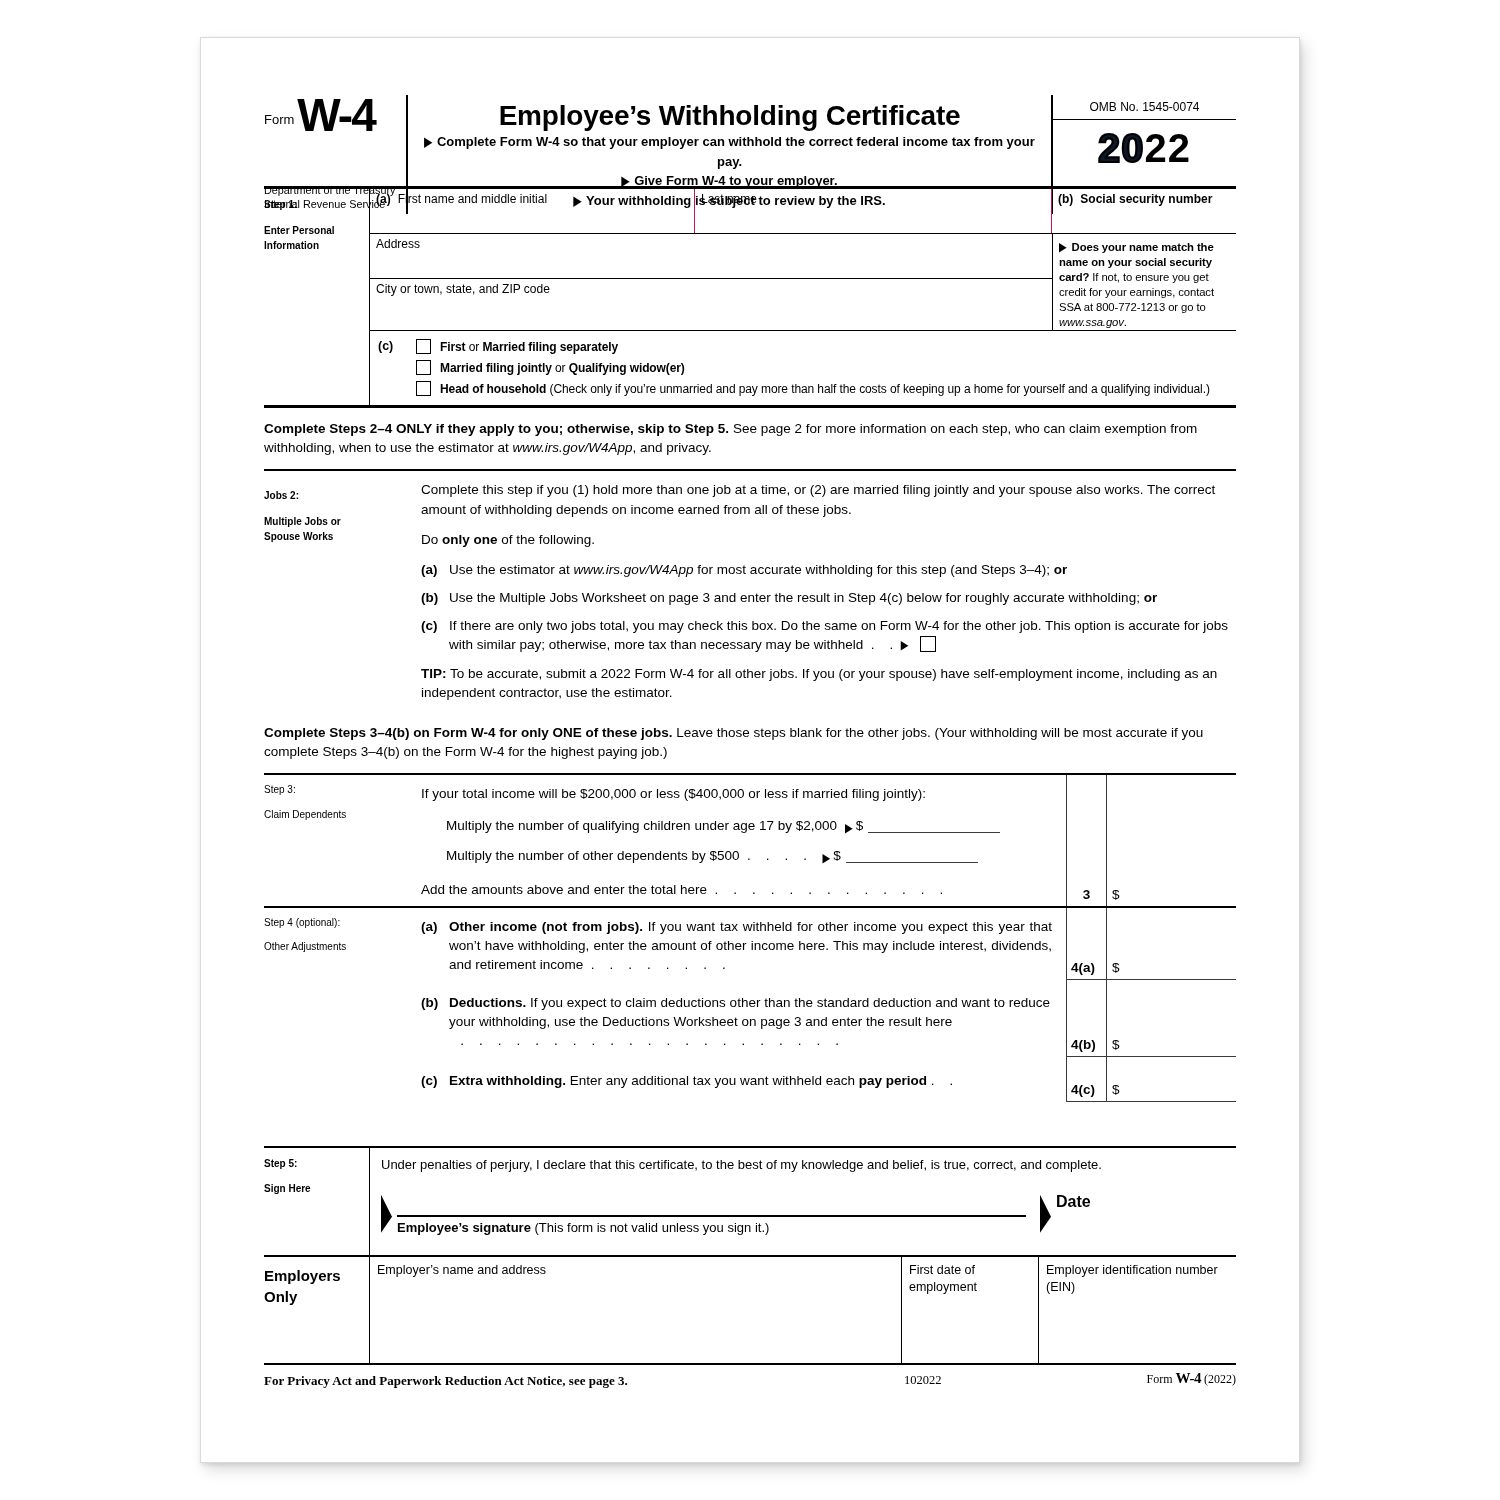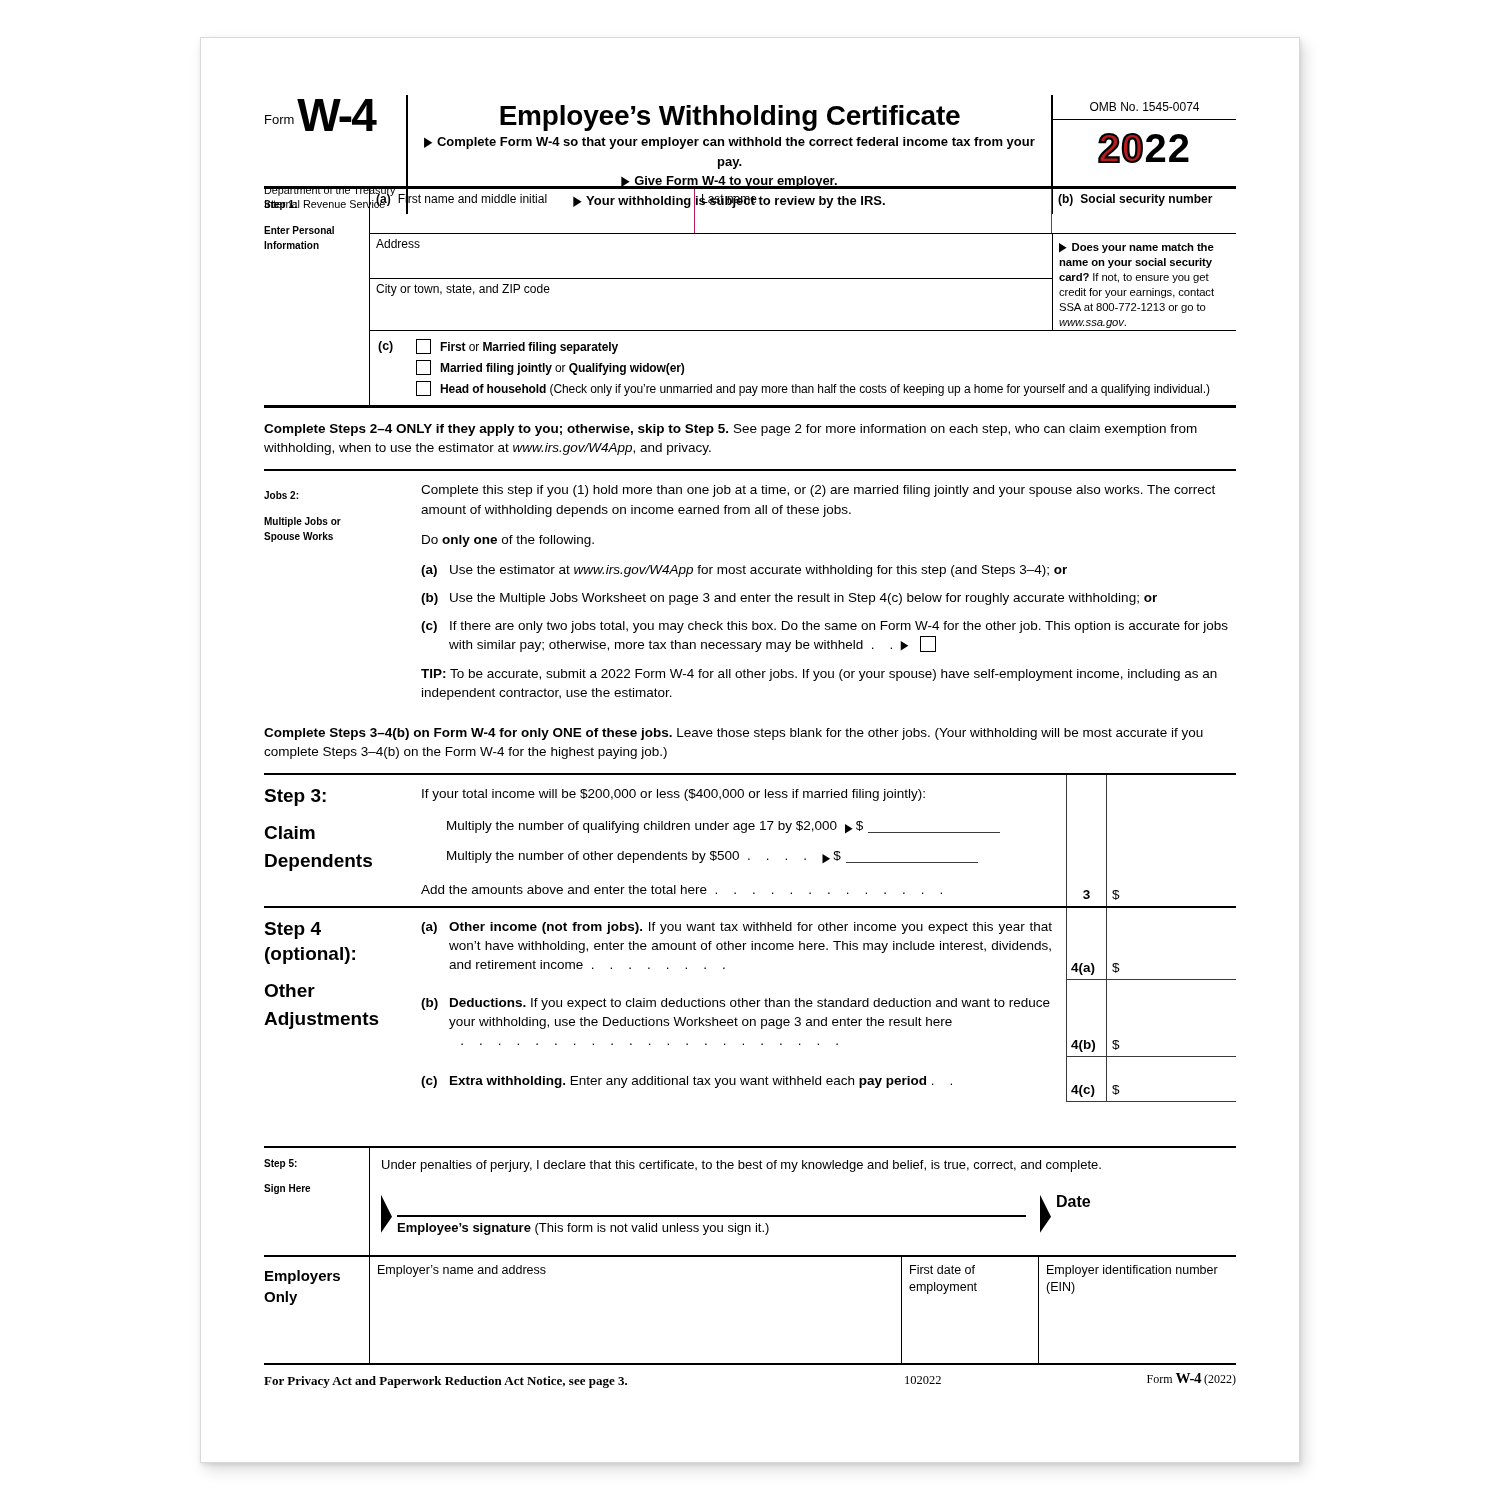--- a/index.html
+++ b/index.html
@@ -29,21 +29,21 @@
   .formline { display:flex; align-items:flex-end; }
   .form-word { font-size:13px; margin:0 3px 7px 0; }
   .form-num { font-size:46px; font-weight:bold; letter-spacing:-2px; line-height:.8; }
   .dept { font-size:10.8px; line-height:1.3; }
   .hd-mid { border-left:2px solid #000; border-right:2px solid #000; text-align:center; padding:5px 12px 4px; display:flex; flex-direction:column; justify-content:space-between; }
   .hd-title { font-size:28px; font-weight:bold; letter-spacing:-0.2px; }
   .hd-bullets div { font-size:13px; font-weight:bold; line-height:1.5; }
   .hd-right { text-align:center; }
   .omb { font-size:12px; padding:5px 2px 5px; border-bottom:1.5px solid #000; }
   .year { font-size:40px; font-weight:bold; padding-top:8px; letter-spacing:1px; line-height:1; }
-  .year .outline { color:#b91c1c;text-align:center; -webkit-text-stroke:2.2px #000; }
+  .year .outline { color:#0f172a;text-align:center; -webkit-text-stroke:2.2px #000; }
 
   
   .s1 { display:grid; grid-template-columns:105px 1fr; border-bottom:3px solid #000; }
   .slab { padding-top:9px; font-size:10px; font-weight:bold; line-height:1.35; }
   .slab .sub { margin-top:11px; line-height:1.5; width:100px; }
   .s1-fields { border-left:1.5px solid #000; }
   .row-name { display:grid; grid-template-columns:325px 1fr 184px; border-bottom:1px solid #000; height:45px; }
   .fcell { font-size:12px; padding:3px 6px; }
   .fcell .pfx { font-weight:bold; margin-right:7px; }
   .row-name .c1, .row-name .c2 { border-right:1px solid #be185d; }
@@ -62,21 +62,21 @@
   
   .s2 { display:grid; grid-template-columns:157px 1fr; border-top:2px solid #000; padding:9px 0 10px; }
   .s2 .body { font-size:13.5px; line-height:1.42; }
   .s2 .p { margin-bottom:11px; }
   .li { display:grid; grid-template-columns:28px 1fr; margin-bottom:9px; }
   .li .pfx { font-weight:bold; }
   .cb2 { display:inline-block; width:16px; height:16px; border:1.8px solid #000; vertical-align:-3px; margin-left:7px; background:#fff; }
 
   
   .s34 { display:grid; grid-template-columns:157px 1fr 40px 130px; }
-  .s34 .lab { grid-column:1; padding-top:8px; font-size:19px; font-weight:bold; line-height:1.35; }
+  .s34 .lab { grid-column:1; padding-top:8px; font-size:10px; font-weight:normal; line-height:1.35; }
   .s34 .lab .sub { margin-top:10px; line-height:1.5; width:95px; }
   .s3 { border-top:2px solid #000; border-bottom:2px solid #000; }
   .numc, .amtc { border-left:1.2px solid #3a3a3a; }
   .bline { border-bottom:1.5px solid #3a3a3a; }
   .t { grid-column:2; font-size:13.5px; line-height:1.4; padding:8px 10px 4px 0; }
   .mult { display:flex; align-items:flex-end; padding:9px 14px 2px 25px; }
   .mult .fill { flex:1; max-width:132px; border-bottom:1.5px solid #3a3a3a; margin:0 10px 3px 5px; height:12px; }
   .mult .arr { margin:0 3px 1px 8px; }
   .addrow { padding:13px 10px 6px 0; }
   .ncell { display:flex; align-items:flex-end; justify-content:center; font-weight:bold; font-size:13.5px; padding-bottom:4px; }

